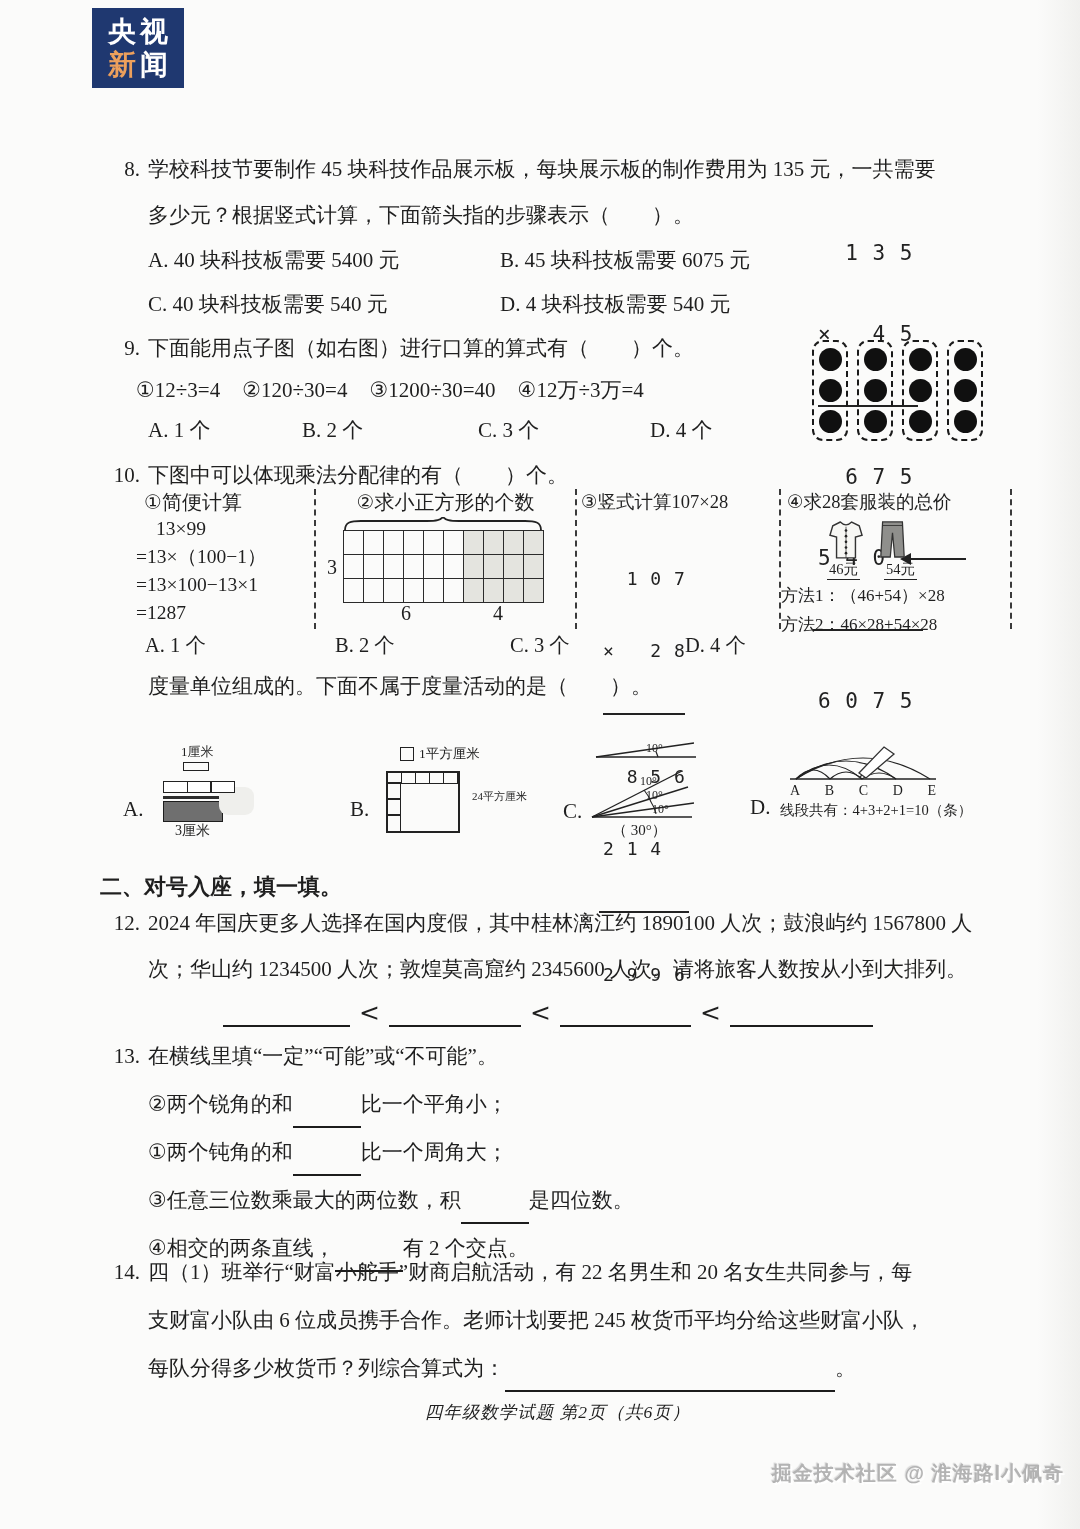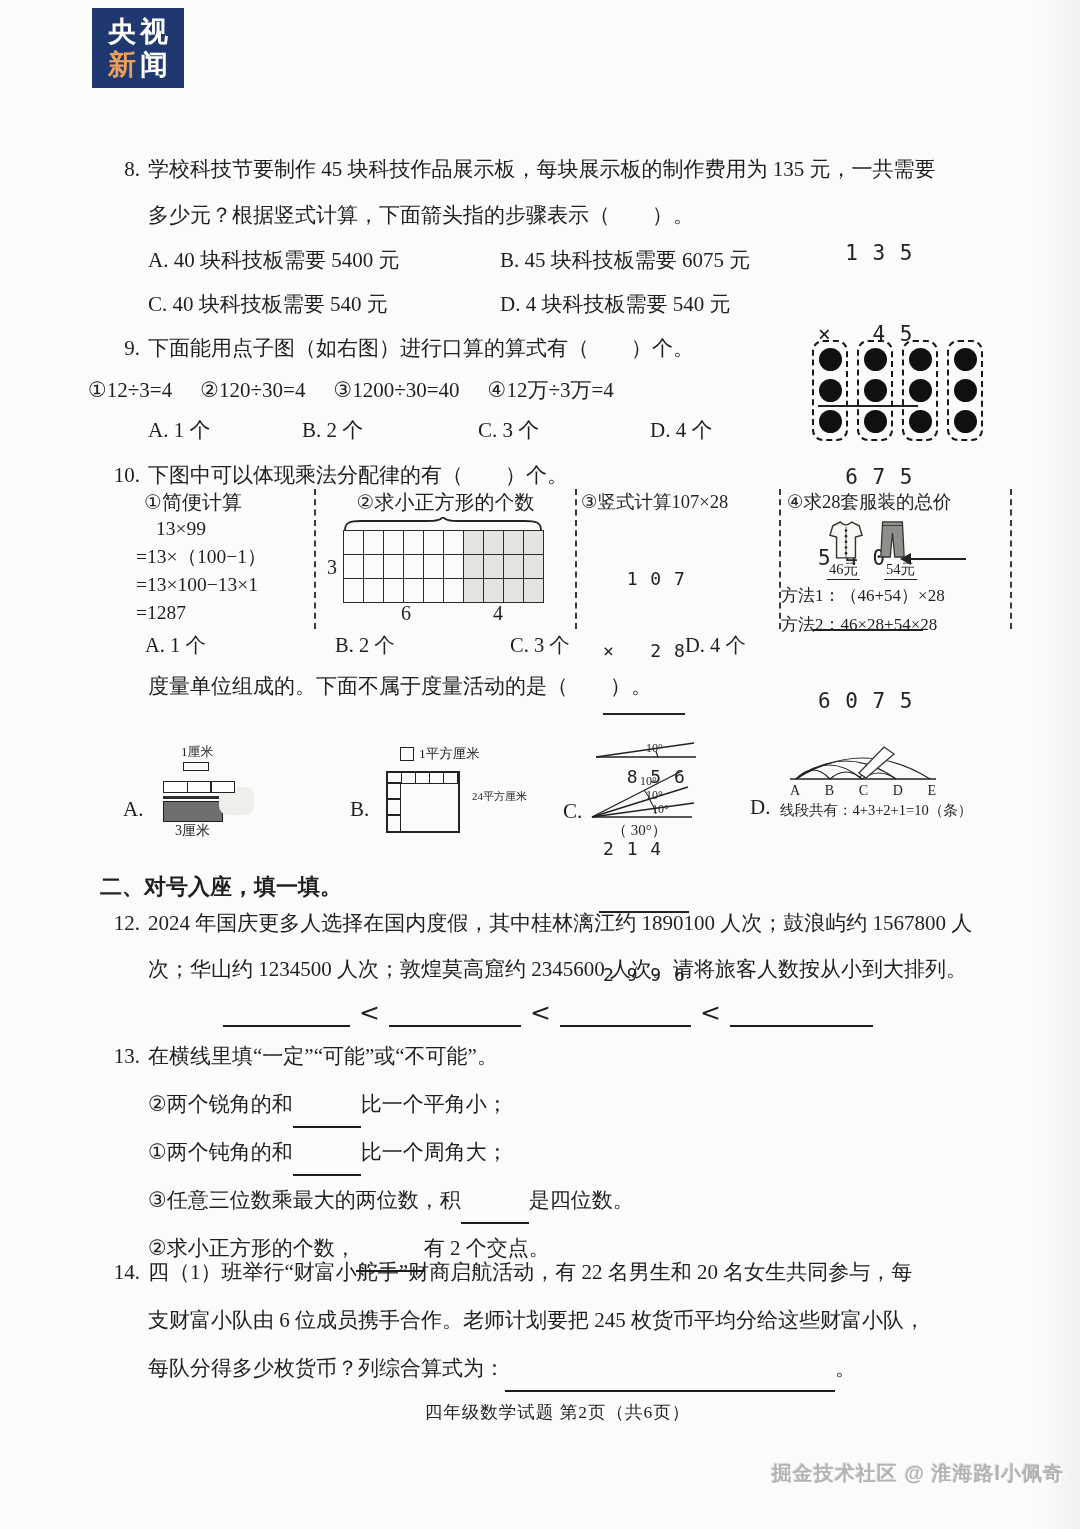--- a/index.html
+++ b/index.html
@@ -15,21 +15,21 @@
   .logo .orange{color:#eda05c;}
   
   .q{position:absolute;left:0;width:1080px;font-size:21px;}
   .line{position:relative;padding-left:148px;line-height:46px;white-space:nowrap;}
   .num{position:absolute;left:94px;width:46px;text-align:right;}
   .opts2{display:grid;grid-template-columns:352px auto;padding-left:148px;line-height:44px;}
   .orow{display:grid;padding-left:148px;line-height:40px;}
   .orow.q9c{grid-template-columns:154px 176px 172px auto;}
   .o10{position:absolute;top:172px;left:0;display:grid;grid-template-columns:190px 175px 175px auto;
        padding-left:145px;line-height:36px;font-size:20.5px;}
-  .frow{display:flex;gap:28px;padding-left:88px;line-height:40px;margin-top:2px;}
+  .frow{display:flex;gap:22px;padding-left:88px;line-height:40px;margin-top:2px;margin-left:48px;}
   
   .calc{font-family:"DejaVu Sans Mono","Liberation Mono",monospace;white-space:pre;color:#222;}
   .calc8{position:absolute;left:818px;top:40px;font-size:21px;line-height:27px;letter-spacing:1px;}
   .chr{border-top:2.2px solid #222;width:100px;margin:3px 0;}
   .chr.wide{width:110px;margin-left:-5px;}
   .withline{display:flex;align-items:center;}
   .arr{position:relative;width:66px;height:14px;display:inline-block;margin-left:14px;}
   .arr::before{content:"";position:absolute;left:4px;top:6px;width:62px;height:2.6px;background:#222;}
   .arr::after{content:"";position:absolute;left:0;top:1px;border-right:11px solid #222;
               border-top:6px solid transparent;border-bottom:6px solid transparent;}
@@ -90,21 +90,21 @@
   .sum{position:absolute;font-size:15px;white-space:nowrap;}
   .dletters{display:flex;justify-content:space-between;width:146px;margin:1px 0 0 2px;
             font-size:14px;font-family:"Liberation Serif",serif;}
   .dcap{position:absolute;left:-8px;top:56px;font-size:14.5px;white-space:nowrap;}
   
   .bl{display:inline-block;border-bottom:2.2px solid #1c1c1c;height:22px;vertical-align:bottom;}
   .blanks{padding-left:223px;margin-top:6px;height:34px;}
   .lt{font-size:25px;margin:0 9px;vertical-align:-2px;font-family:"DejaVu Sans",sans-serif;}
   .sechead{position:absolute;left:100px;top:872px;font-weight:bold;font-size:22px;}
   .footer{position:absolute;top:1400px;left:0;width:1080px;text-align:center;padding-left:35px;
-          box-sizing:border-box;font-size:17.5px;letter-spacing:1px;}
+          box-sizing:border-box;font-style:italic;font-size:17.5px;letter-spacing:1px;}
   .watermark{position:absolute;top:1460px;right:16px;font-size:20px;font-weight:bold;letter-spacing:1px;
              color:#b3b3b3;font-family:"Liberation Sans","DejaVu Sans",sans-serif;
              text-shadow:2px 2px 1px #ffffff,-1px -1px 1px #d8d8d8;}
   svg{display:block;}
 </style>
 </head>
 <body>
 
 <div class="page">
 
@@ -362,21 +362,21 @@
     <div class="blanks">
       <span class="bl" style="width:127px"></span><span class="lt">&lt;</span><span class="bl" style="width:132px"></span><span class="lt">&lt;</span><span class="bl" style="width:131px"></span><span class="lt">&lt;</span><span class="bl" style="width:143px"></span>
     </div>
   </section>
 
   <section class="q" style="top:1032px">
     <div class="line" style="line-height:48px"><span class="num">13.</span><span>在横线里填“一定”“可能”或“不可能”。</span></div>
     <div class="line" style="line-height:48px"><span>②两个锐角的和</span><span class="bl" style="width:68px"></span><span>比一个平角小；</span></div>
     <div class="line" style="line-height:48px"><span>①两个钝角的和</span><span class="bl" style="width:68px"></span><span>比一个周角大；</span></div>
     <div class="line" style="line-height:48px"><span>③任意三位数乘最大的两位数，积</span><span class="bl" style="width:68px"></span><span>是四位数。</span></div>
-    <div class="line" style="line-height:48px"><span>②求小正方形的个数，</span><span class="bl" style="width:68px"></span><span>有 2 个交点。</span></div>
+    <div class="line" style="line-height:48px"><span>④相交的两条直线，</span><span class="bl" style="width:68px"></span><span>有 2 个交点。</span></div>
   </section>
 
   <section class="q" style="top:1248px">
     <div class="line" style="line-height:48px"><span class="num">14.</span><span>四（1）班举行“财富小舵手”财商启航活动，有 22 名男生和 20 名女生共同参与，每</span></div>
     <div class="line" style="line-height:48px"><span>支财富小队由 6 位成员携手合作。老师计划要把 245 枚货币平均分给这些财富小队，</span></div>
     <div class="line" style="line-height:48px"><span>每队分得多少枚货币？列综合算式为：</span><span class="bl" style="width:330px"></span><span>。</span></div>
   </section>
 
   <div class="footer">四年级数学试题 第2页（共6页）</div>
 

